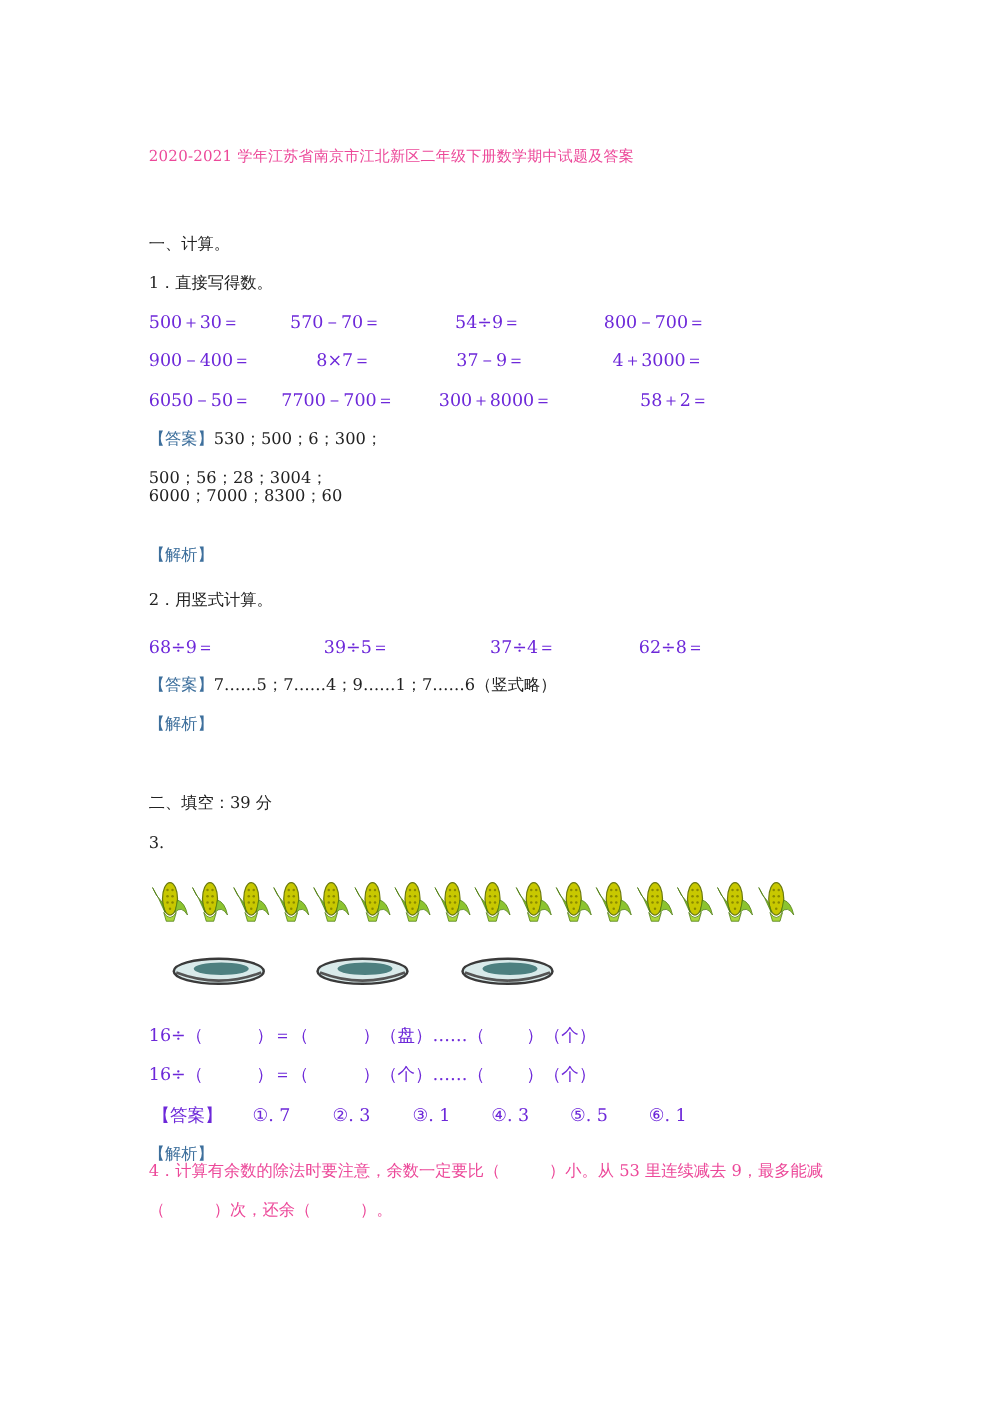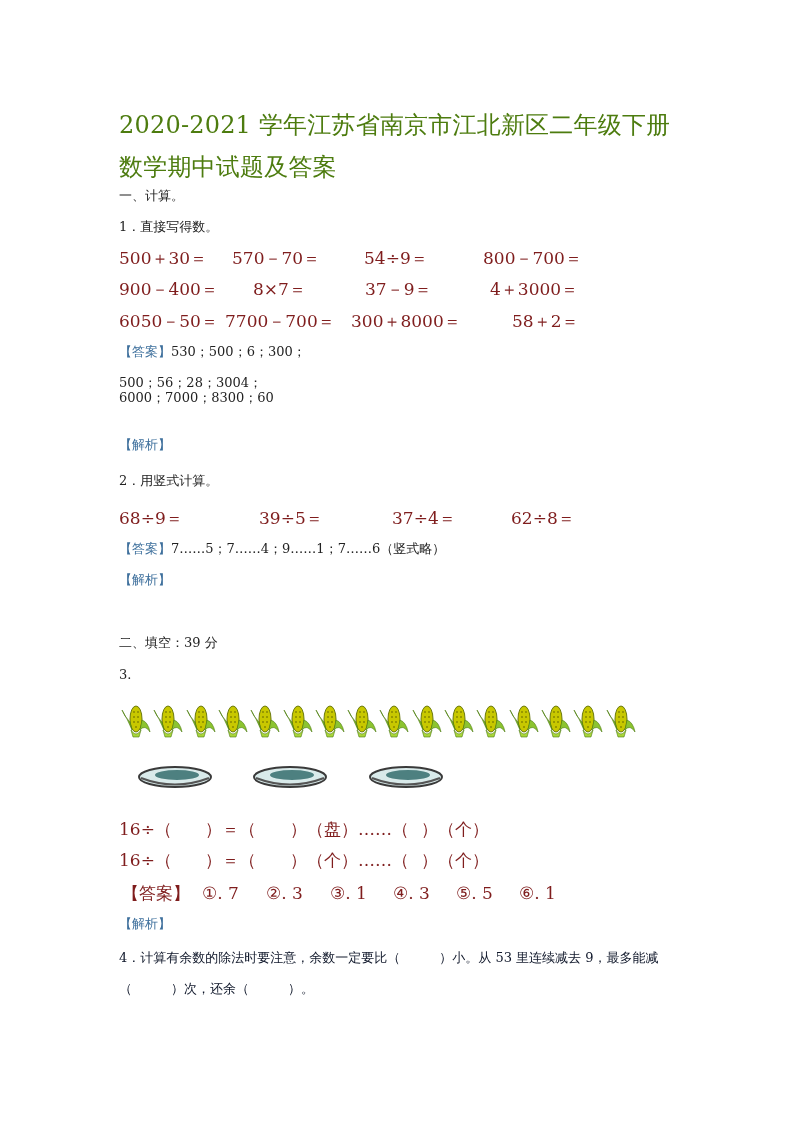--- a/index.html
+++ b/index.html
@@ -3,33 +3,33 @@
 <meta charset="utf-8">
 <style>
   html, body { margin: 0; padding: 0; background: #ffffff; }
   body {
     width: 793px; height: 1122px; position: relative; overflow: hidden;
     font-family: "DejaVu Serif", "Liberation Serif", serif;
     color: #1a1a1a;
   }
   .title {
     position: absolute; left: 119px; top: 104px; width: 570px;
-    font-size: 24px; line-height: 42px; font-weight: normal; letter-spacing: 0.2px;
-    color: #4d7c0f;
+    font-size: 12px; line-height: 42px; font-weight: normal; letter-spacing: 0.2px;
+    color: #ec4899;
   }
   .line {
     position: absolute; left: 119px; font-size: 13px; line-height: 18px; white-space: nowrap;
     color: #222;
   }
   .label { color: #3d6f9c; }
-  .cell { position: absolute; font-size: 17px; line-height: 18px; white-space: nowrap; color: #7f1d1d; }
+  .cell { position: absolute; font-size: 14px; line-height: 18px; white-space: nowrap; color: #6d28d9; }
   .corn-row { position: absolute; left: 121px; top: 702px; height: 40px; width: 520px; }
   .corn { position: absolute; top: 0; width: 30px; height: 40px; }
   .plate { position: absolute; top: 763px; width: 76px; height: 26px; }
-  .q4 { position: absolute; left: 119px; top: 942px; width: 560px; font-size: 13px; line-height: 31px; color: #0f172a; }
+  .q4 { position: absolute; left: 119px; top: 922px; width: 560px; font-size: 13px; line-height: 31px; color: #ec4899; }
 </style>
 </head>
 <body>
 
 <div class="title">2020-2021 学年江苏省南京市江北新区二年级下册数学期中试题及答案</div>
 
 <div class="line" style="top:187px">一、计算。</div>
 <div class="line" style="top:218px">1．直接写得数。</div>
 
 <div>

